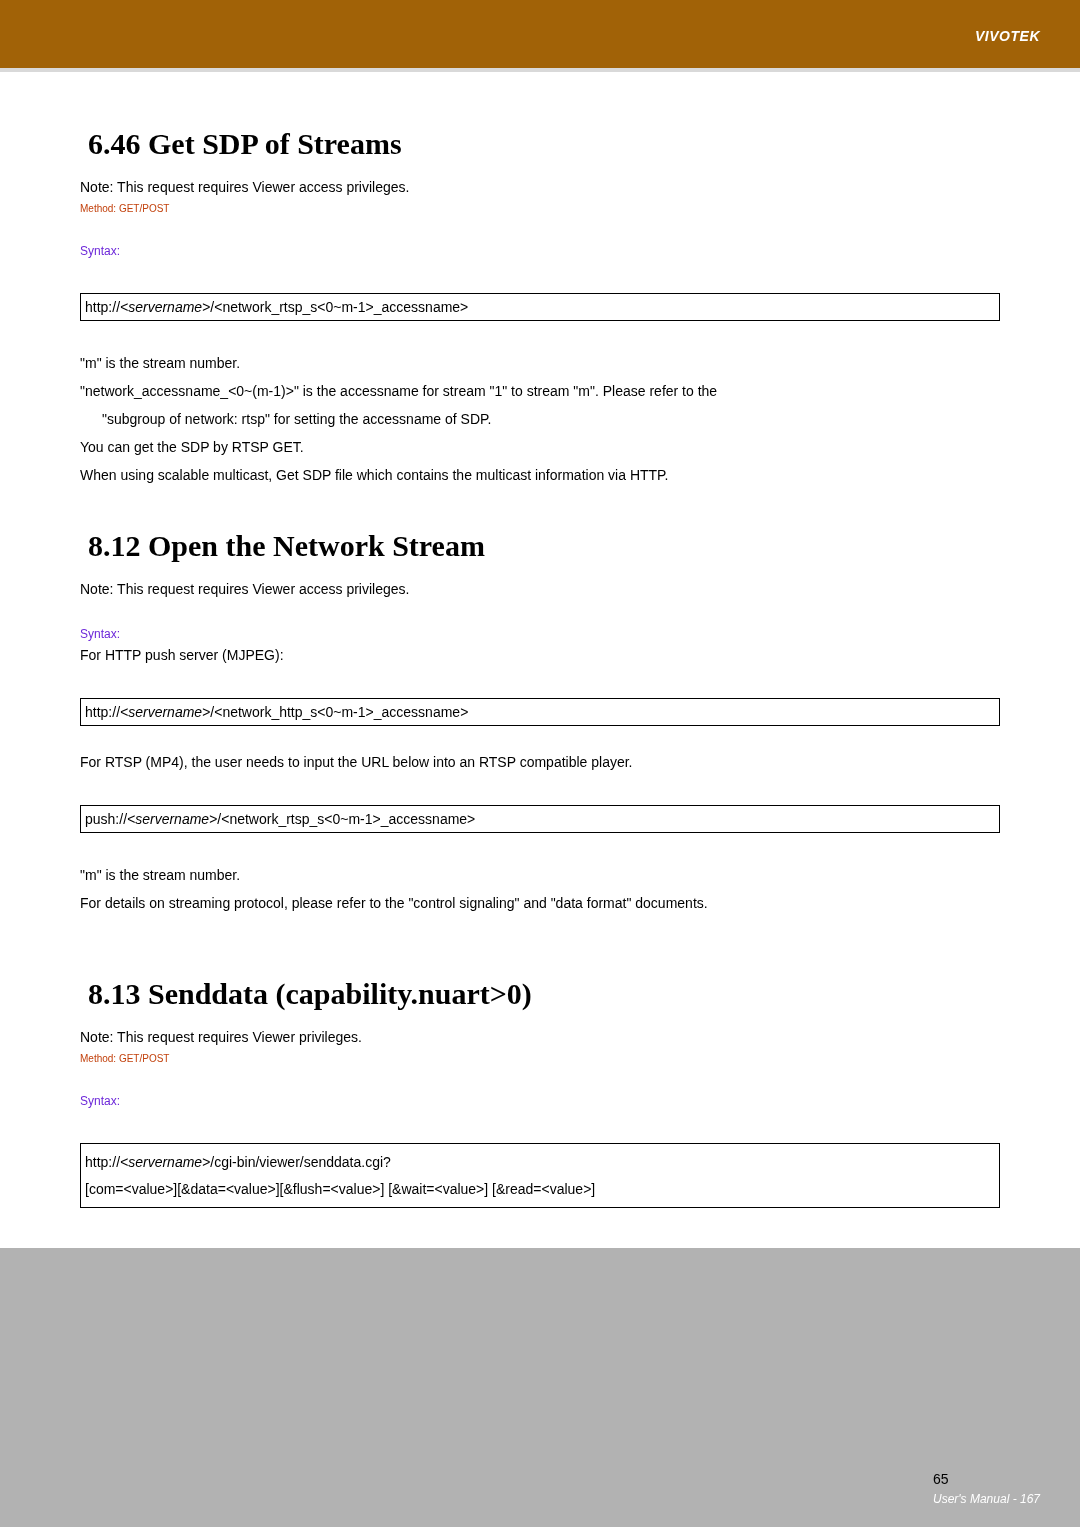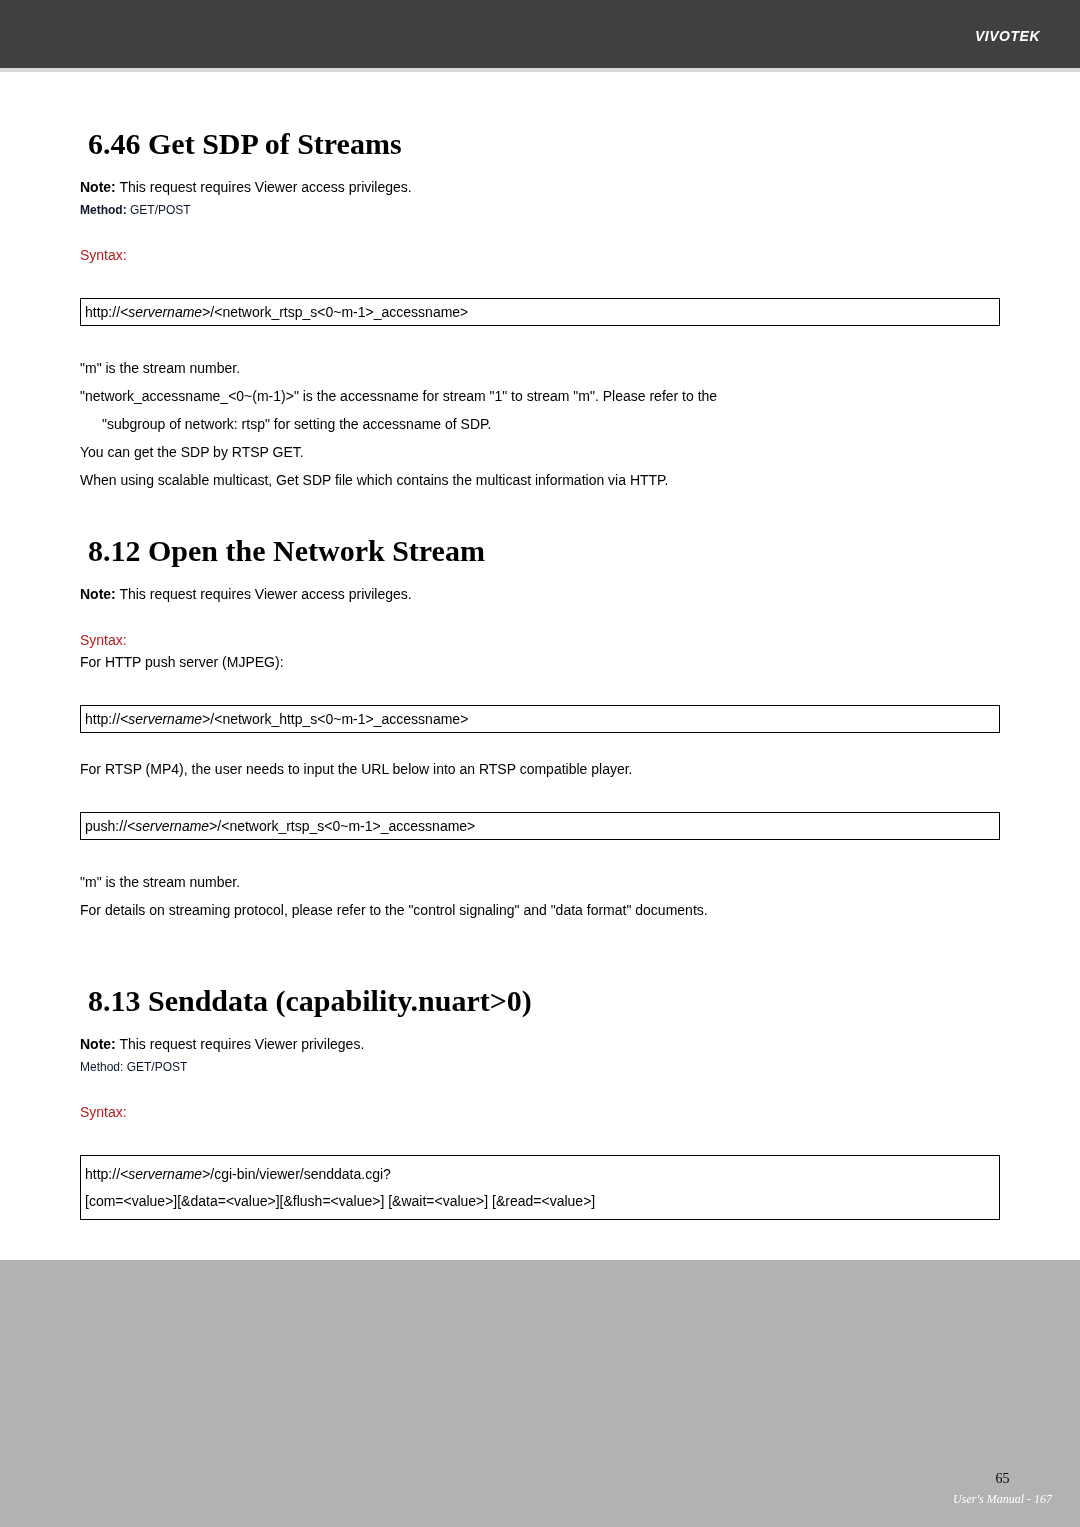--- a/index.html
+++ b/index.html
@@ -10,21 +10,21 @@
     body {
       width: 1080px;
       height: 1527px;
       background: #b2b2b2;
       font-family: Verdana, Arial, sans-serif;
       position: relative;
     }
     .header-band {
       width: 100%;
       height: 68px;
-      background: #404040;
+      background: #a16207;
       position: relative;
     }
     .brand {
       position: absolute;
       right: 40px;
       top: 28px;
       color: #ffffff;
       font-size: 14px;
       font-style: italic;
       font-weight: bold;
@@ -47,30 +47,30 @@
       color: #000000;
       margin-bottom: 18px;
       margin-left: 8px;
     }
     .note-line {
       font-size: 14px;
       color: #000000;
       margin-bottom: 8px;
     }
     .bold {
-      font-weight: bold;
+      font-weight: normal;
     }
     .method-line {
-      font-size: 12px;
-      color: #0f172a;
+      font-size: 10px;
+      color: #c2410c;
       margin-bottom: 30px;
     }
     .label {
-      font-size: 14px;
-      color: #b91c1c;
+      font-size: 12px;
+      color: #6d28d9;
       margin-bottom: 6px;
     }
     .sub-label {
       font-size: 14px;
       color: #000000;
       margin-bottom: 6px;
     }
     .syntax-box {
       border: 1px solid #000000;
       padding: 5px 4px;
@@ -89,23 +89,22 @@
     }
     .section-spacer {
       height: 40px;
     }
     .indent {
       padding-left: 22px;
     }
     .footer {
       position: absolute;
       bottom: 20px;
-      right: 28px;
-      text-align: center;
-      font-family: Liberation Serif, serif;
+      right: 40px;
+      text-align: left;
     }
     .footer-page-num {
       color: #000;
       font-size: 14px;
       display: block;
       margin-bottom: 2px;
     }
     .footer-text {
       color: #fff;
       font-size: 12px;

